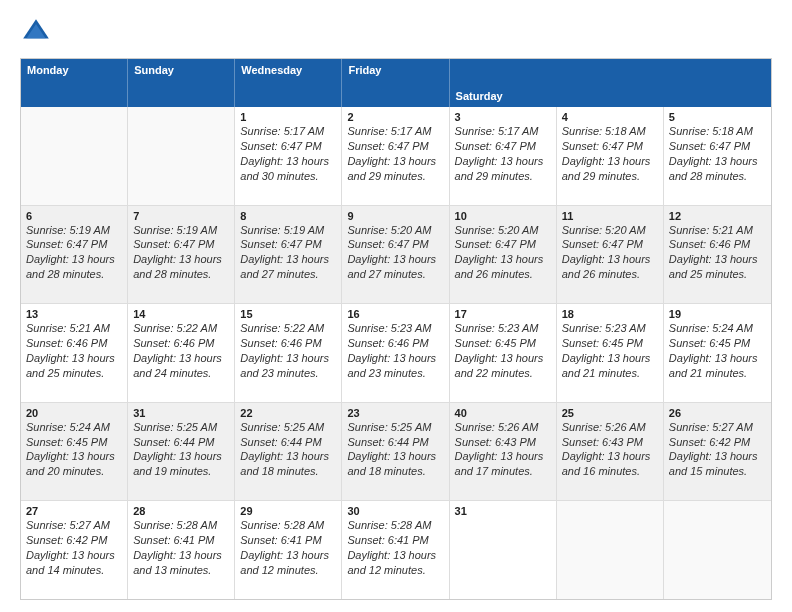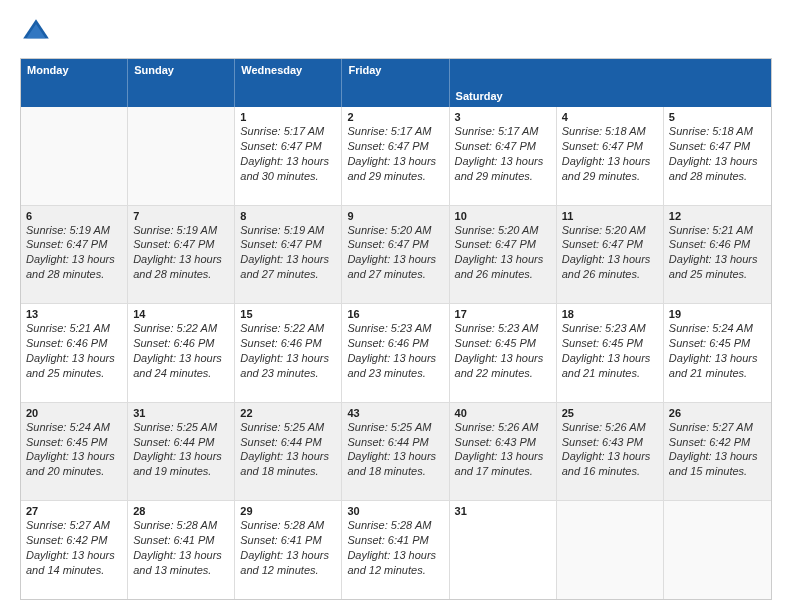--- a/index.html
+++ b/index.html
@@ -277,21 +277,21 @@
 Sunset: 6:44 PM
 Daylight: 13 hours and 19 minutes.</div>
           </div>
           <div class="cal-cell shaded">
             <span class="day-num">22</span>
             <div class="cell-text" style="white-space: pre-line;">Sunrise: 5:25 AM
 Sunset: 6:44 PM
 Daylight: 13 hours and 18 minutes.</div>
           </div>
           <div class="cal-cell shaded">
-            <span class="day-num">43</span>
+            <span class="day-num">23</span>
             <div class="cell-text" style="white-space: pre-line;">Sunrise: 5:25 AM
 Sunset: 6:44 PM
 Daylight: 13 hours and 18 minutes.</div>
           </div>
           <div class="cal-cell shaded">
             <span class="day-num">40</span>
             <div class="cell-text" style="white-space: pre-line;">Sunrise: 5:26 AM
 Sunset: 6:43 PM
 Daylight: 13 hours and 17 minutes.</div>
           </div>

